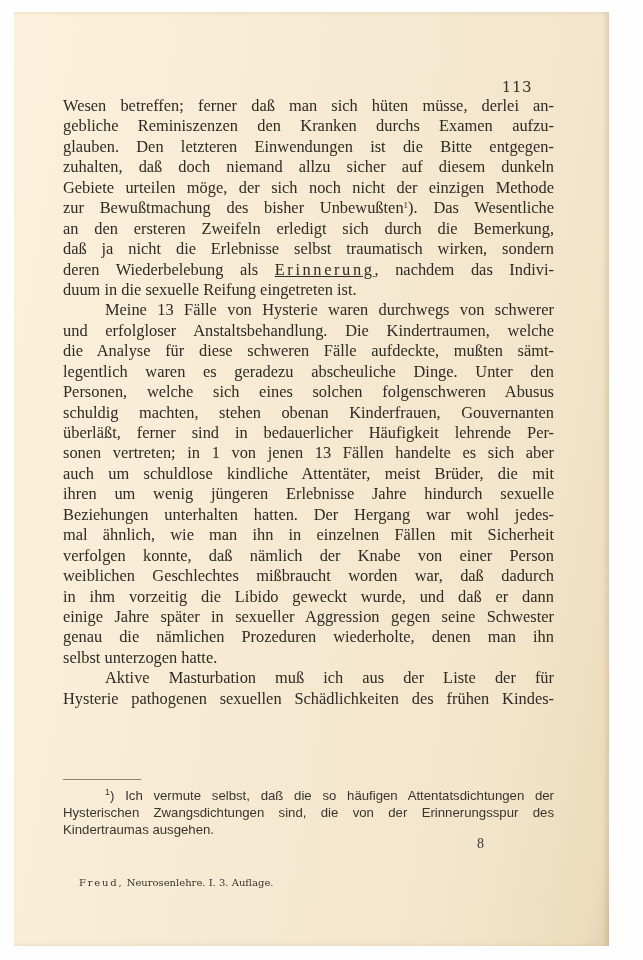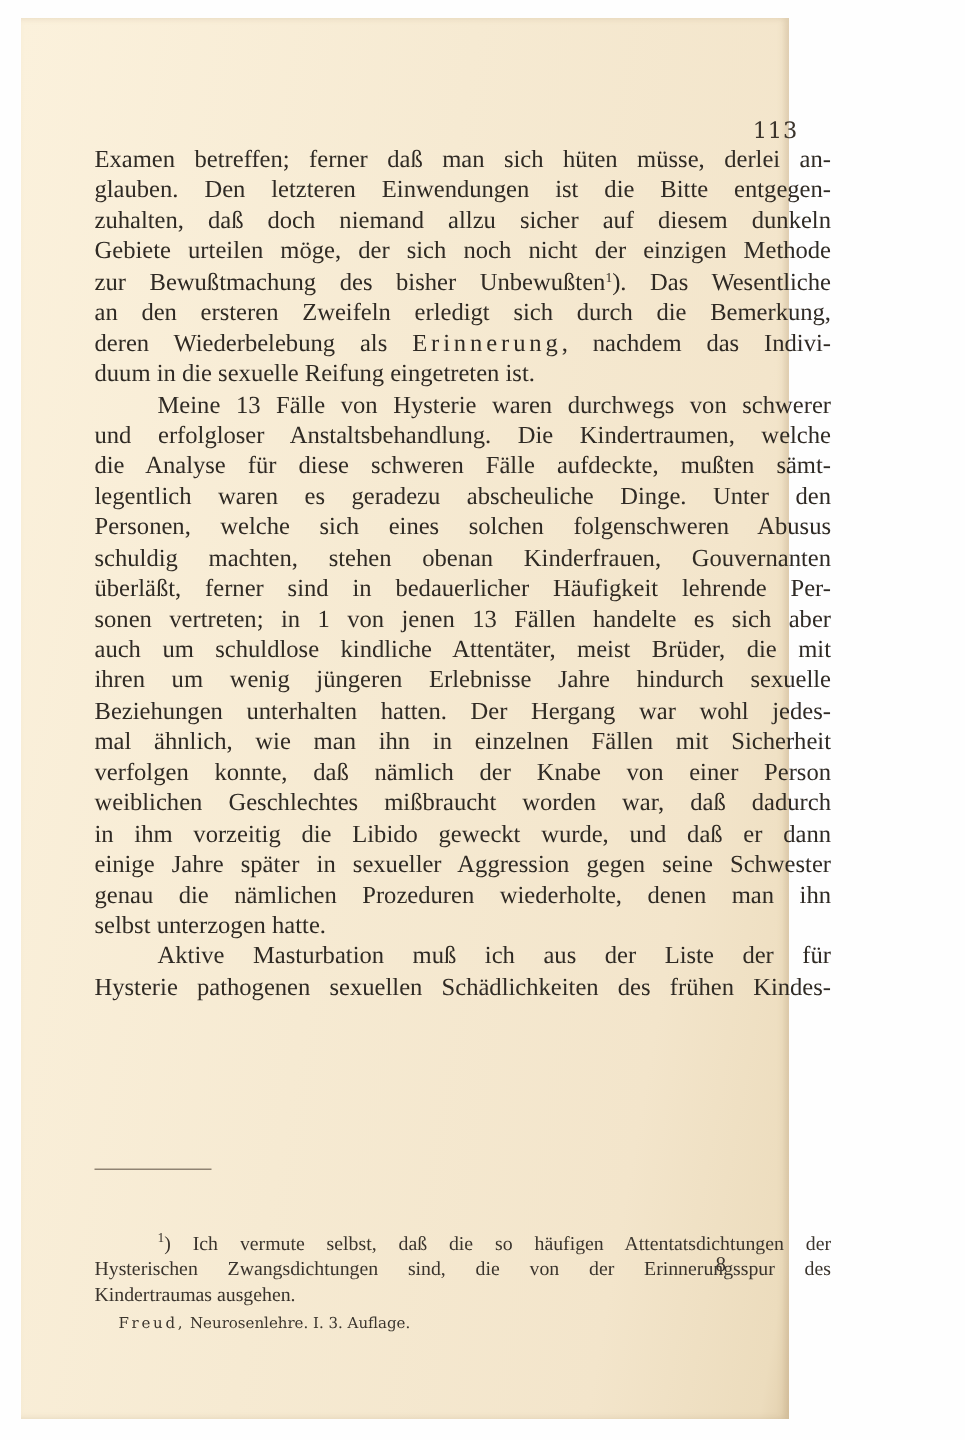--- a/index.html
+++ b/index.html
@@ -5,21 +5,21 @@
     html, body { margin: 0; padding: 0; }
     body {
       width: 643px; height: 960px;
       background: #fefefe;
       position: relative;
       overflow: hidden;
     }
     .page {
       position: absolute;
       left: 14px; top: 12px;
-      width: 512px; height: 934px;
+      width: 595px; height: 934px;
       background: linear-gradient(100deg, #fbf1dc 0%, #f6ead2 45%, #f3e5cb 80%, #ecdcbd 97%, #e2cfad 100%);
       box-shadow: inset -3px 0 4px rgba(160,130,90,0.25);
     }
     .folio {
       position: absolute;
       left: 458px; top: 66px;
       width: 60px; text-align: right;
       font-family: "DejaVu Serif", serif;
       font-size: 15px; color: #3b342c;
       letter-spacing: 0.5px;
@@ -35,33 +35,33 @@
     }
     .line {
       display: block;
       white-space: nowrap;
       text-align: justify;
       text-align-last: justify;
       height: 20.45px;
     }
     .line.last { text-align-last: left; }
     .line.indent { padding-left: 42px; }
-    .spaced { letter-spacing: 2.6px; }
+    .spaced { letter-spacing: 2.6px; text-decoration: underline; }
     sup { font-size: 9px; vertical-align: 5px; line-height: 0; }
     .rule {
       position: absolute;
       left: 49px; top: 767px;
       width: 78px; height: 1px;
       background: #8f8373;
     }
     .footnotes {
       position: absolute;
-      left: 49px; top: 809px;
+      left: 49px; top: 776px;
       width: 491px;
-      font-family: Liberation Serif, serif;
+      font-family: Liberation Sans, sans-serif;
       font-size: 13.2px;
       line-height: 16.8px;
       color: #3a342d;
     }
     .footnotes .line { height: 16.8px; }
     .footnotes .line.indent { padding-left: 42px; }
     .running-foot {
       position: absolute;
       left: 65px; top: 865px;
       font-family: "DejaVu Serif", serif;
@@ -76,26 +76,28 @@
       font-size: 14px; color: #3a342d;
     }
   </style>
 </head>
 <body>
 
 <div class="page">
   <div class="folio">113</div>
 
   <div class="body-text">
-    <span class="line">Examen betreffen; ferner daß man sich hüten müsse, derlei an-</span>
+    <span class="line">Wesen betreffen; ferner daß man sich hüten müsse, derlei an-</span>
+    <span class="line">gebliche Reminiszenzen den Kranken durchs Examen aufzu-</span>
     <span class="line">glauben. Den letzteren Einwendungen ist die Bitte entgegen-</span>
     <span class="line">zuhalten, daß doch niemand allzu sicher auf diesem dunkeln</span>
     <span class="line">Gebiete urteilen möge, der sich noch nicht der einzigen Methode</span>
     <span class="line"><span>zur Bewußtmachung des bisher Unbewußten</span><sup>1</sup><span>). Das Wesentliche</span></span>
     <span class="line">an den ersteren Zweifeln erledigt sich durch die Bemerkung,</span>
+    <span class="line">daß ja nicht die Erlebnisse selbst traumatisch wirken, sondern</span>
     <span class="line"><span>deren Wiederbelebung als</span> <span class="spaced">Erinnerung</span><span>, nachdem das Indivi-</span></span>
     <span class="line last">duum in die sexuelle Reifung eingetreten ist.</span>
     <span class="line indent">Meine 13 Fälle von Hysterie waren durchwegs von schwerer</span>
     <span class="line">und erfolgloser Anstaltsbehandlung. Die Kindertraumen, welche</span>
     <span class="line">die Analyse für diese schweren Fälle aufdeckte, mußten sämt-</span>
     <span class="line">legentlich waren es geradezu abscheuliche Dinge. Unter den</span>
     <span class="line">Personen, welche sich eines solchen folgenschweren Abusus</span>
     <span class="line">schuldig machten, stehen obenan Kinderfrauen, Gouvernanten</span>
     <span class="line">überläßt, ferner sind in bedauerlicher Häufigkeit lehrende Per-</span>
     <span class="line">sonen vertreten; in 1 von jenen 13 Fällen handelte es sich aber</span>

